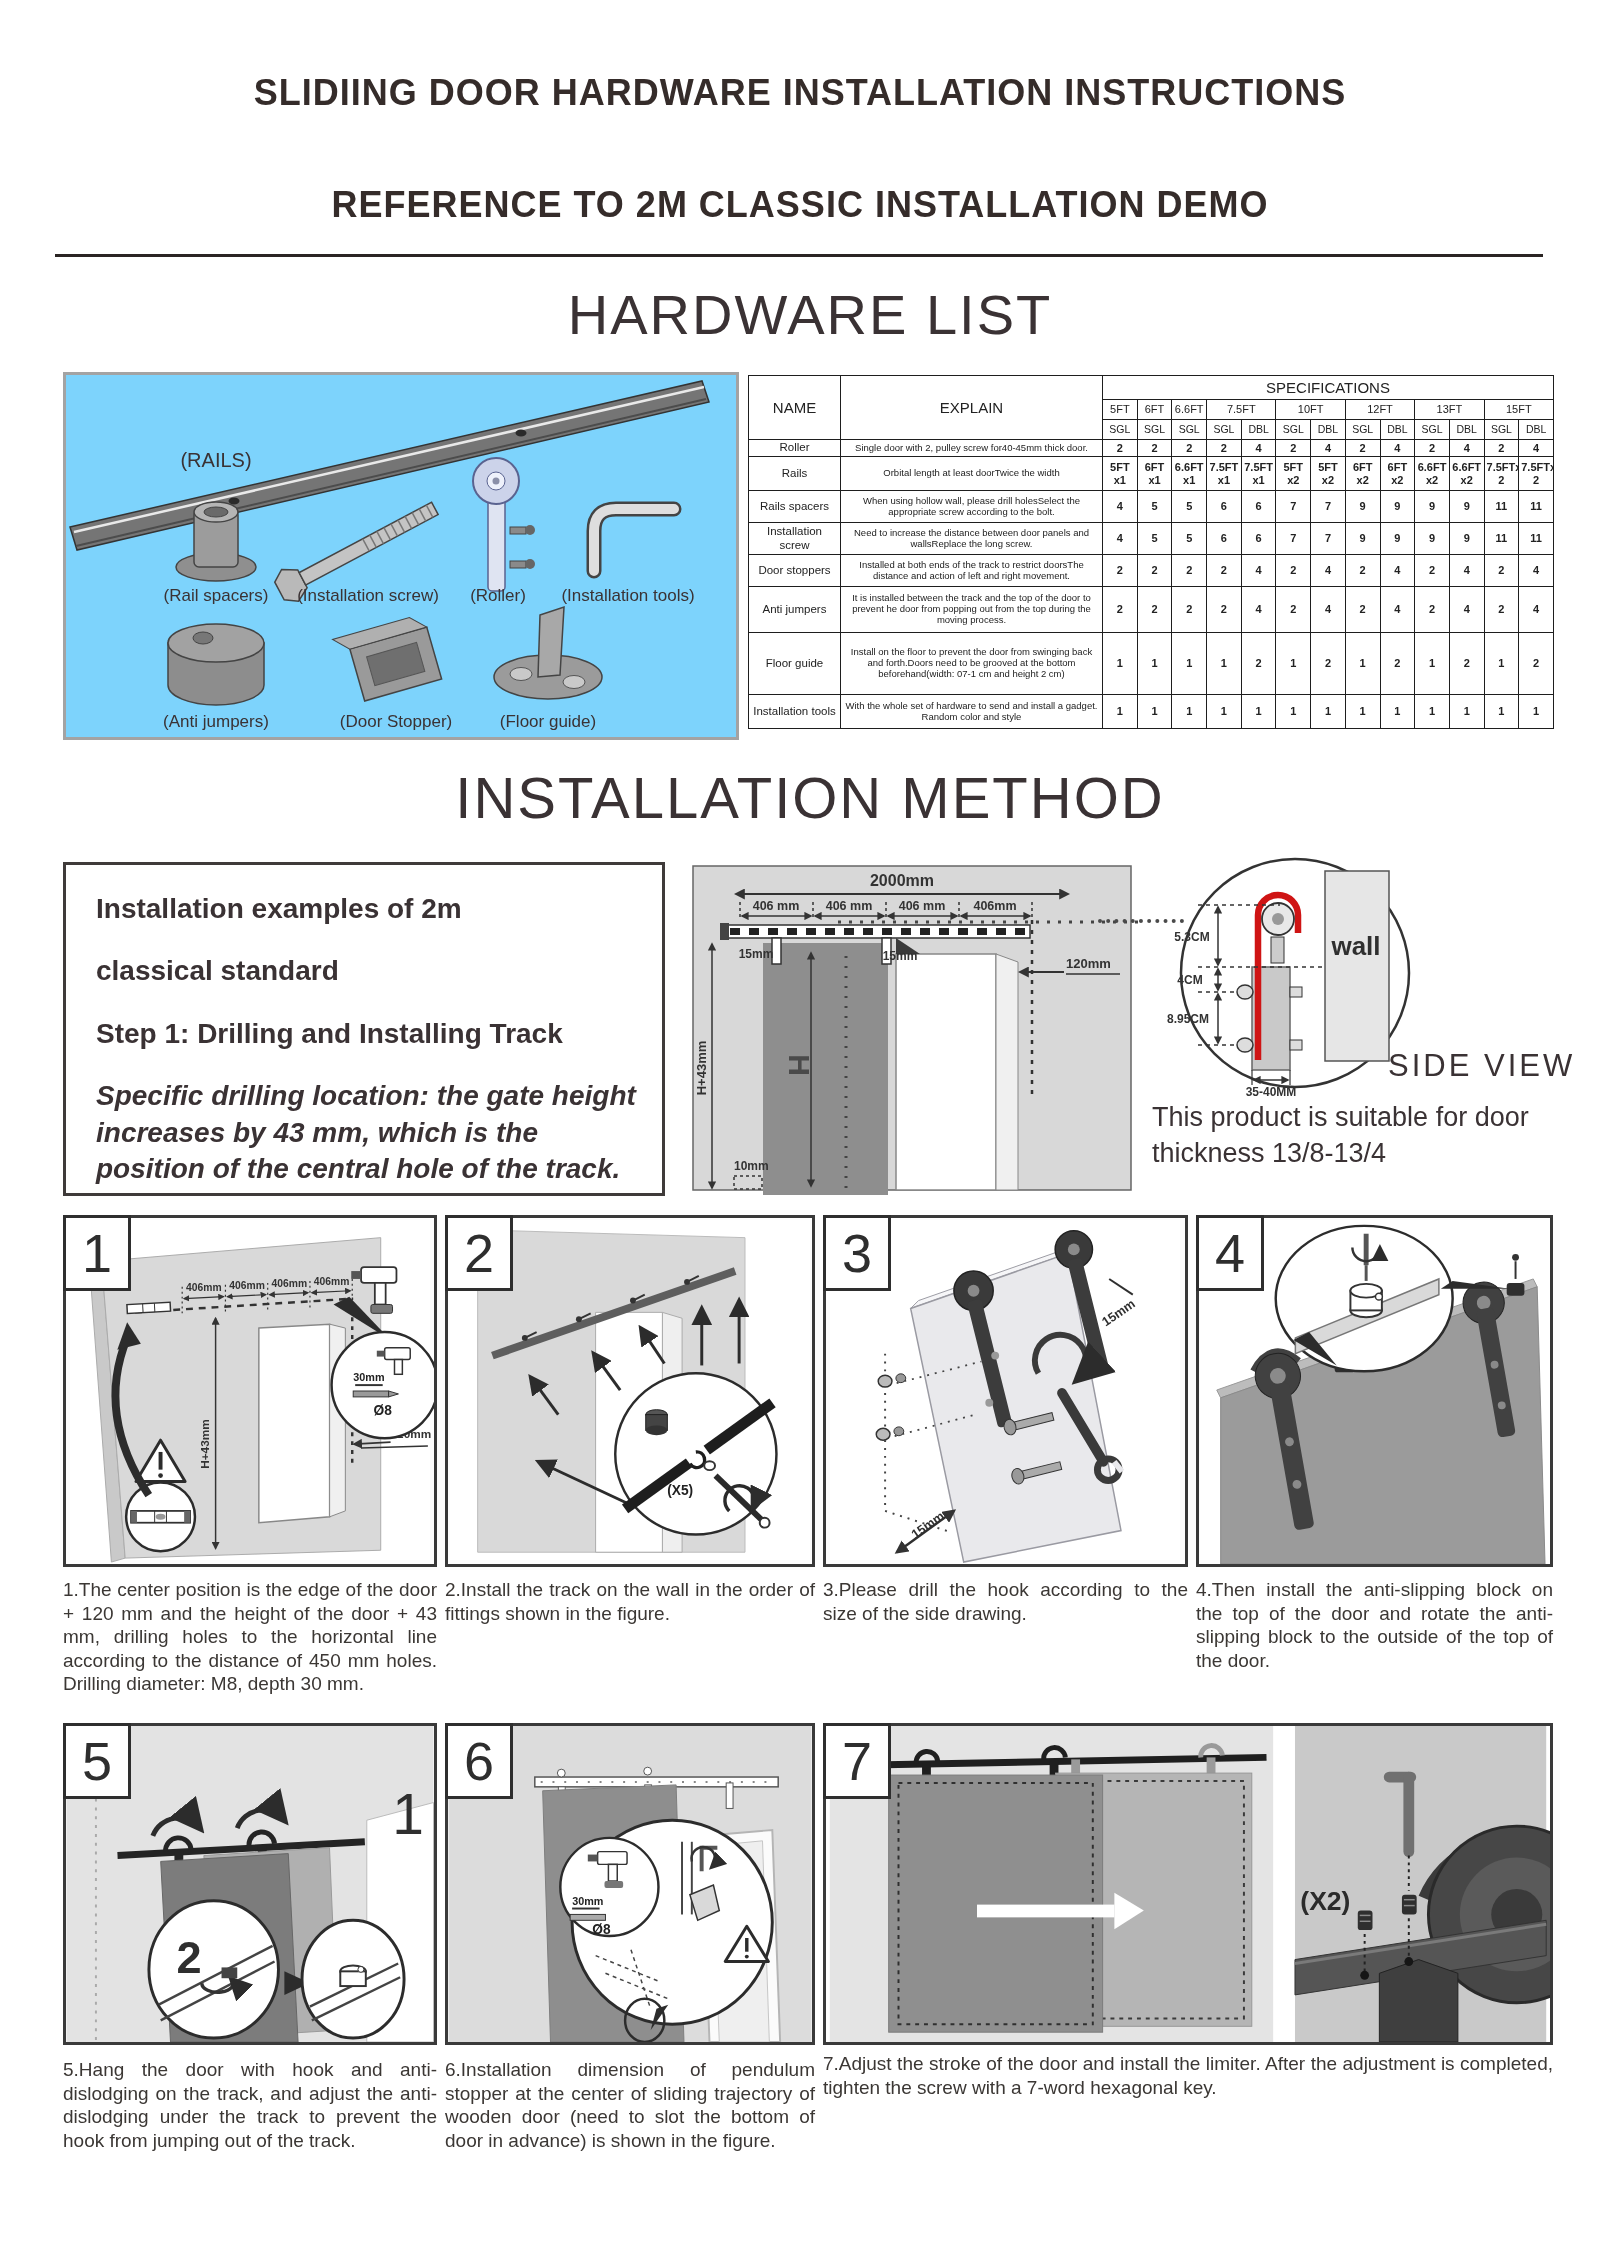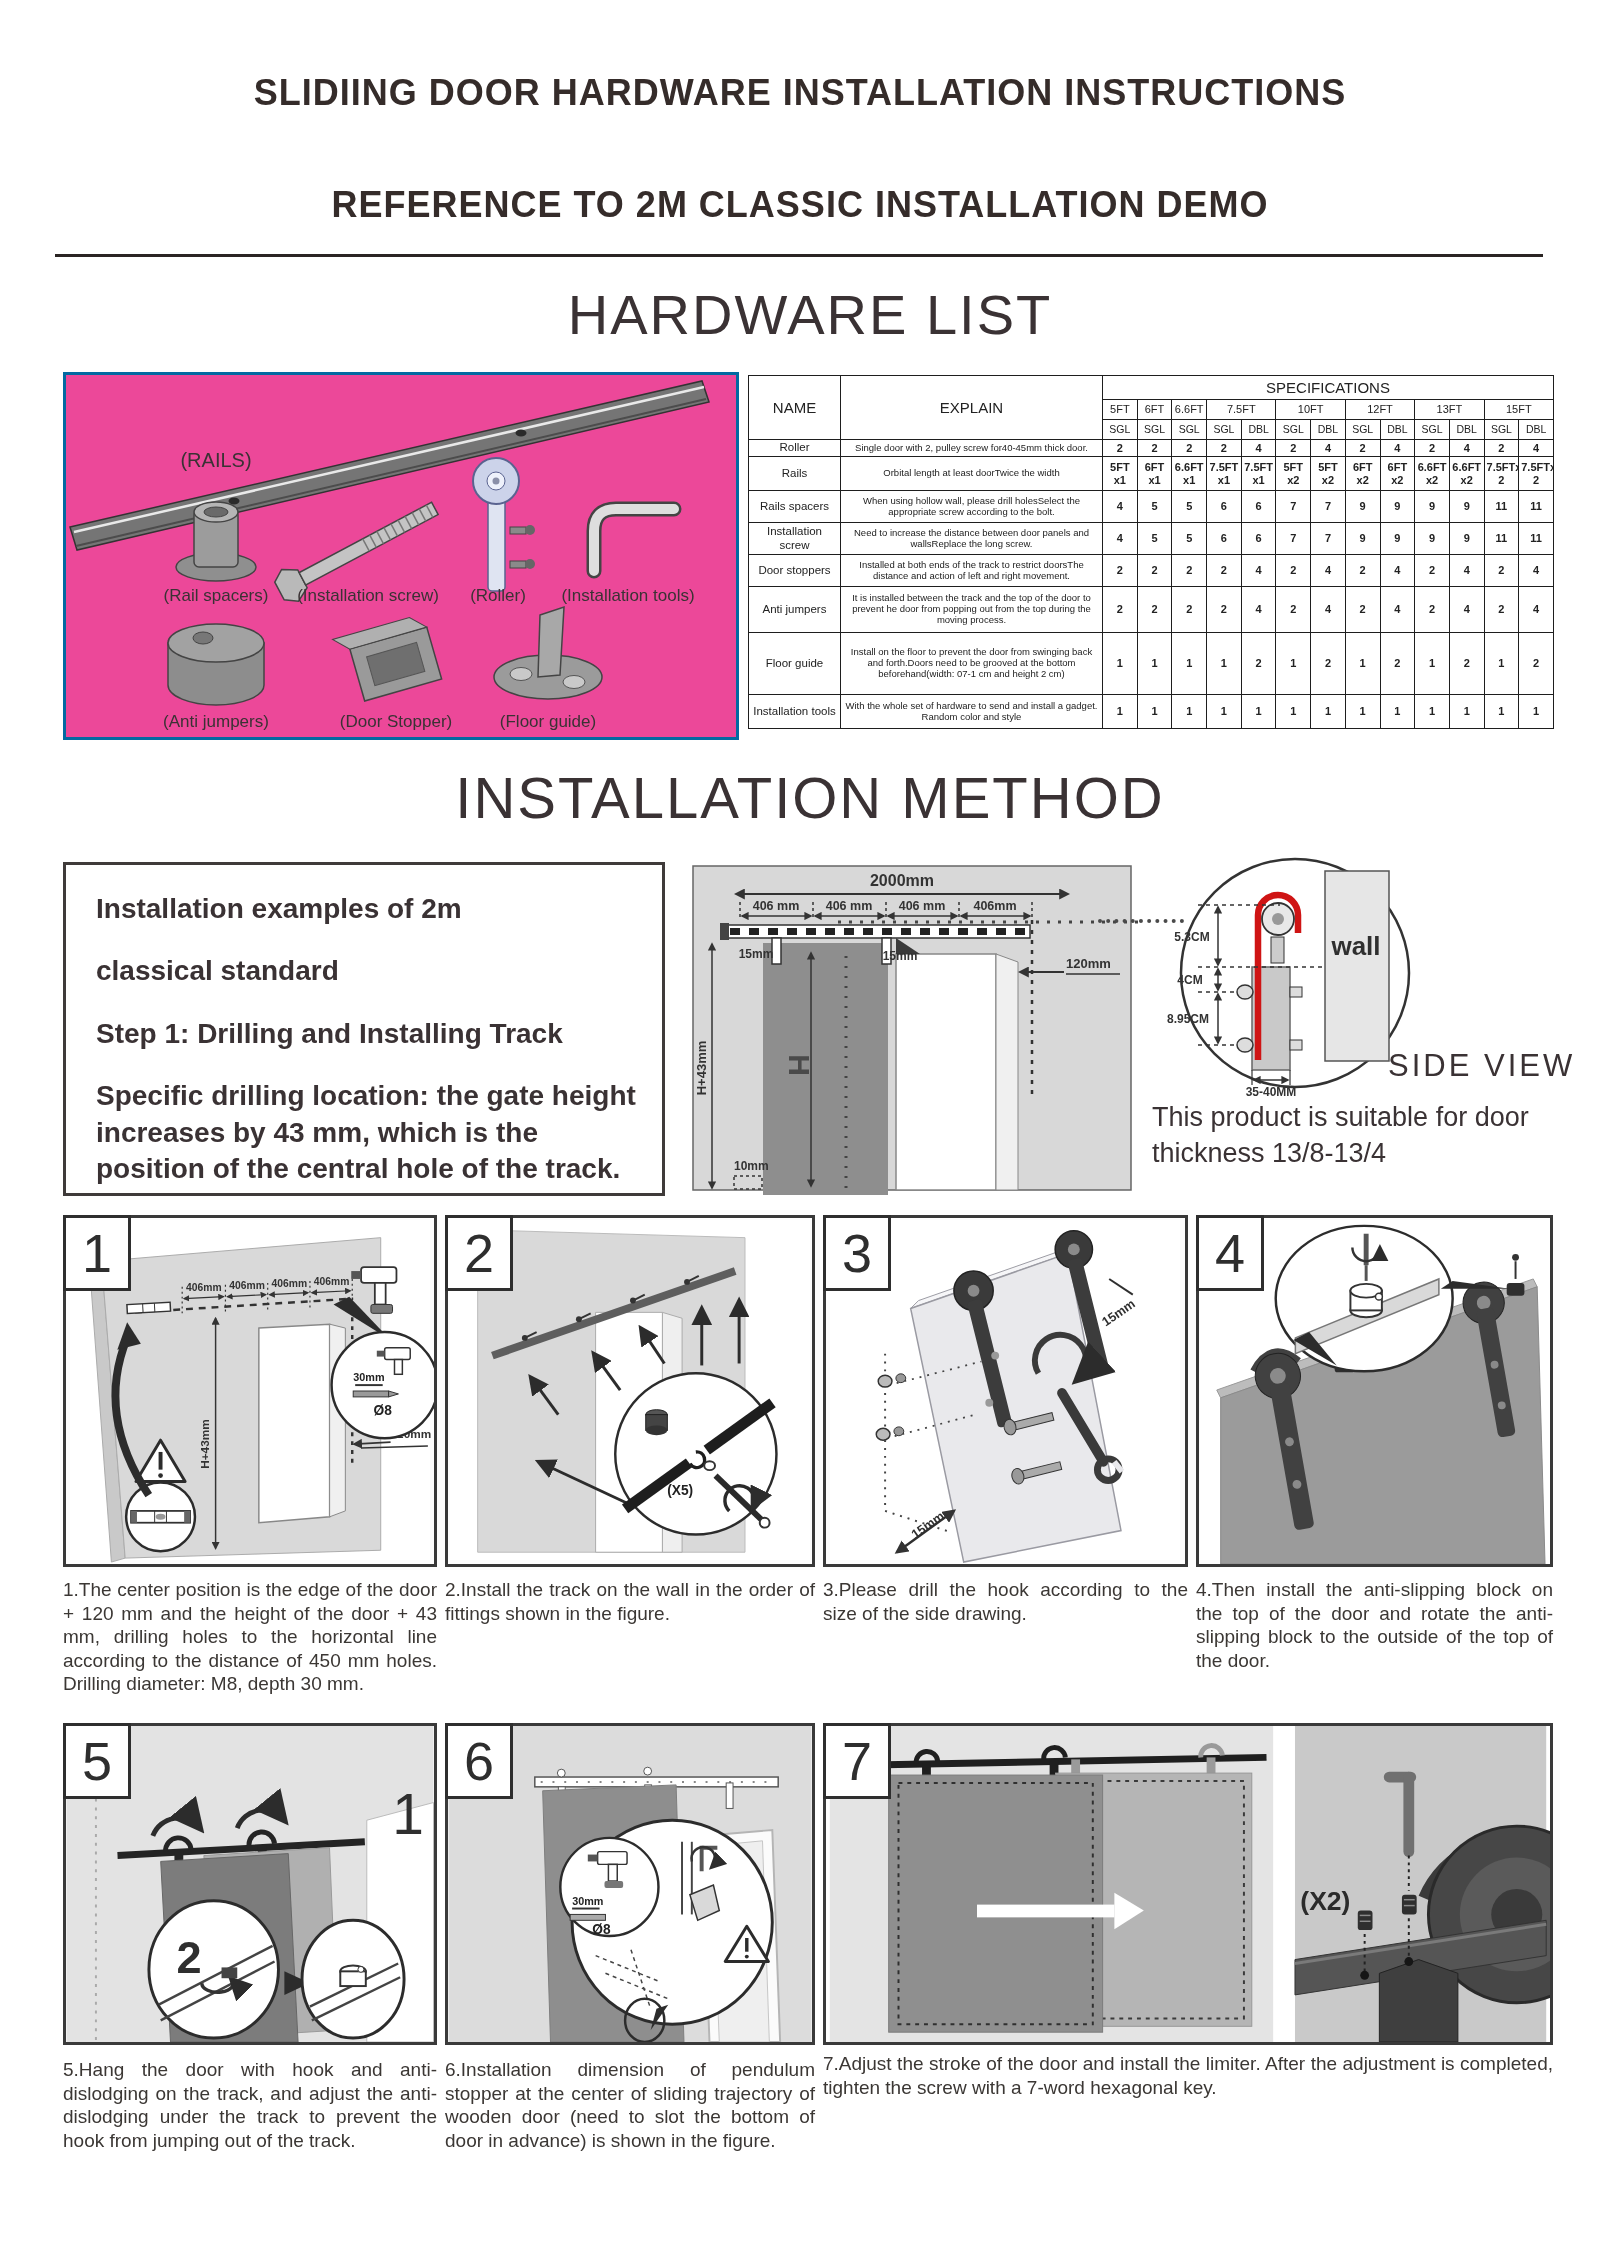--- a/index.html
+++ b/index.html
@@ -3,21 +3,21 @@
 <meta charset="utf-8">
 <style>
   html,body{margin:0;padding:0;background:#ffffff;}
   body{font-family:"Liberation Sans", sans-serif;color:#383130;}
   #page{position:relative;width:1600px;height:2263px;background:#fff;overflow:hidden;}
   .abs{position:absolute;}
   .ctr{left:0;right:0;text-align:center;}
   #title-line1,#title-line2{font-size:36px;font-weight:bold;letter-spacing:1px;color:#352c2a;}
   .divider{left:55px;width:1488px;border-top:3px solid #2a2423;height:0;}
   .big-head{font-size:56px;font-weight:400;letter-spacing:2px;color:#3a3234;padding-left:20px;}
-  .parts-box{left:63px;top:372px;width:676px;height:368px;border:3px solid #0369a1;box-sizing:border-box;background:#ec4899;}
+  .parts-box{left:63px;top:372px;width:676px;height:368px;border:3px solid #a3a3a3;box-sizing:border-box;background:#7dd3fc;}
   .parts-box svg{width:100%;height:100%;display:block;}
 
   
   .spec-table{left:748px;top:375px;width:806px;border-collapse:collapse;table-layout:fixed;background:#fff;}
   .spec-table td{border:1.5px solid #1e1e1e;text-align:center;vertical-align:middle;padding:1px 2px;color:#222;line-height:1.15;overflow:hidden;}
   .spec-table .name-h,.spec-table .explain-h,.spec-table .spec-h{font-size:15px;}
   .spec-table .sz{font-size:11px;height:17px;}
   .spec-table .ty{font-size:10.5px;height:17px;}
   .spec-table .nm{font-size:11.5px;}
   .spec-table .ex{font-size:9.5px;}
@@ -328,21 +328,21 @@
         </tr>
       </tbody>
     </table>
 
   <div class="abs ctr big-head" style="top:764px;font-size:58px;">INSTALLATION METHOD</div>
 
   <div class="abs step1-box">
     <p style="">Installation examples of 2m</p>
     <p>classical standard</p>
     <p>Step 1: Drilling and Installing Track</p>
-    <p style="width:545px;">Specific drilling location: the gate  height increases by 43 mm, which is the position of the central hole of the track.</p>
+    <p style="width:545px;font-style:italic;">Specific drilling location: the gate  height increases by 43 mm, which is the position of the central hole of the track.</p>
   </div>
 
   <svg class="abs svg-pane" style="left:668px;top:858px;" width="474" height="340" viewBox="0 0 474 340">
     <rect x="25" y="8" width="438" height="324" fill="#d8d8d8" stroke="#666" stroke-width="1.5"></rect>
 
     <g>
       <rect x="228" y="96" width="100" height="236" fill="#ffffff" stroke="#888" stroke-width="1.5"></rect>
       <polygon points="328,96 350,104 350,332 328,332" fill="#f0f0f0" stroke="#888" stroke-width="1"></polygon>
     </g>
 

